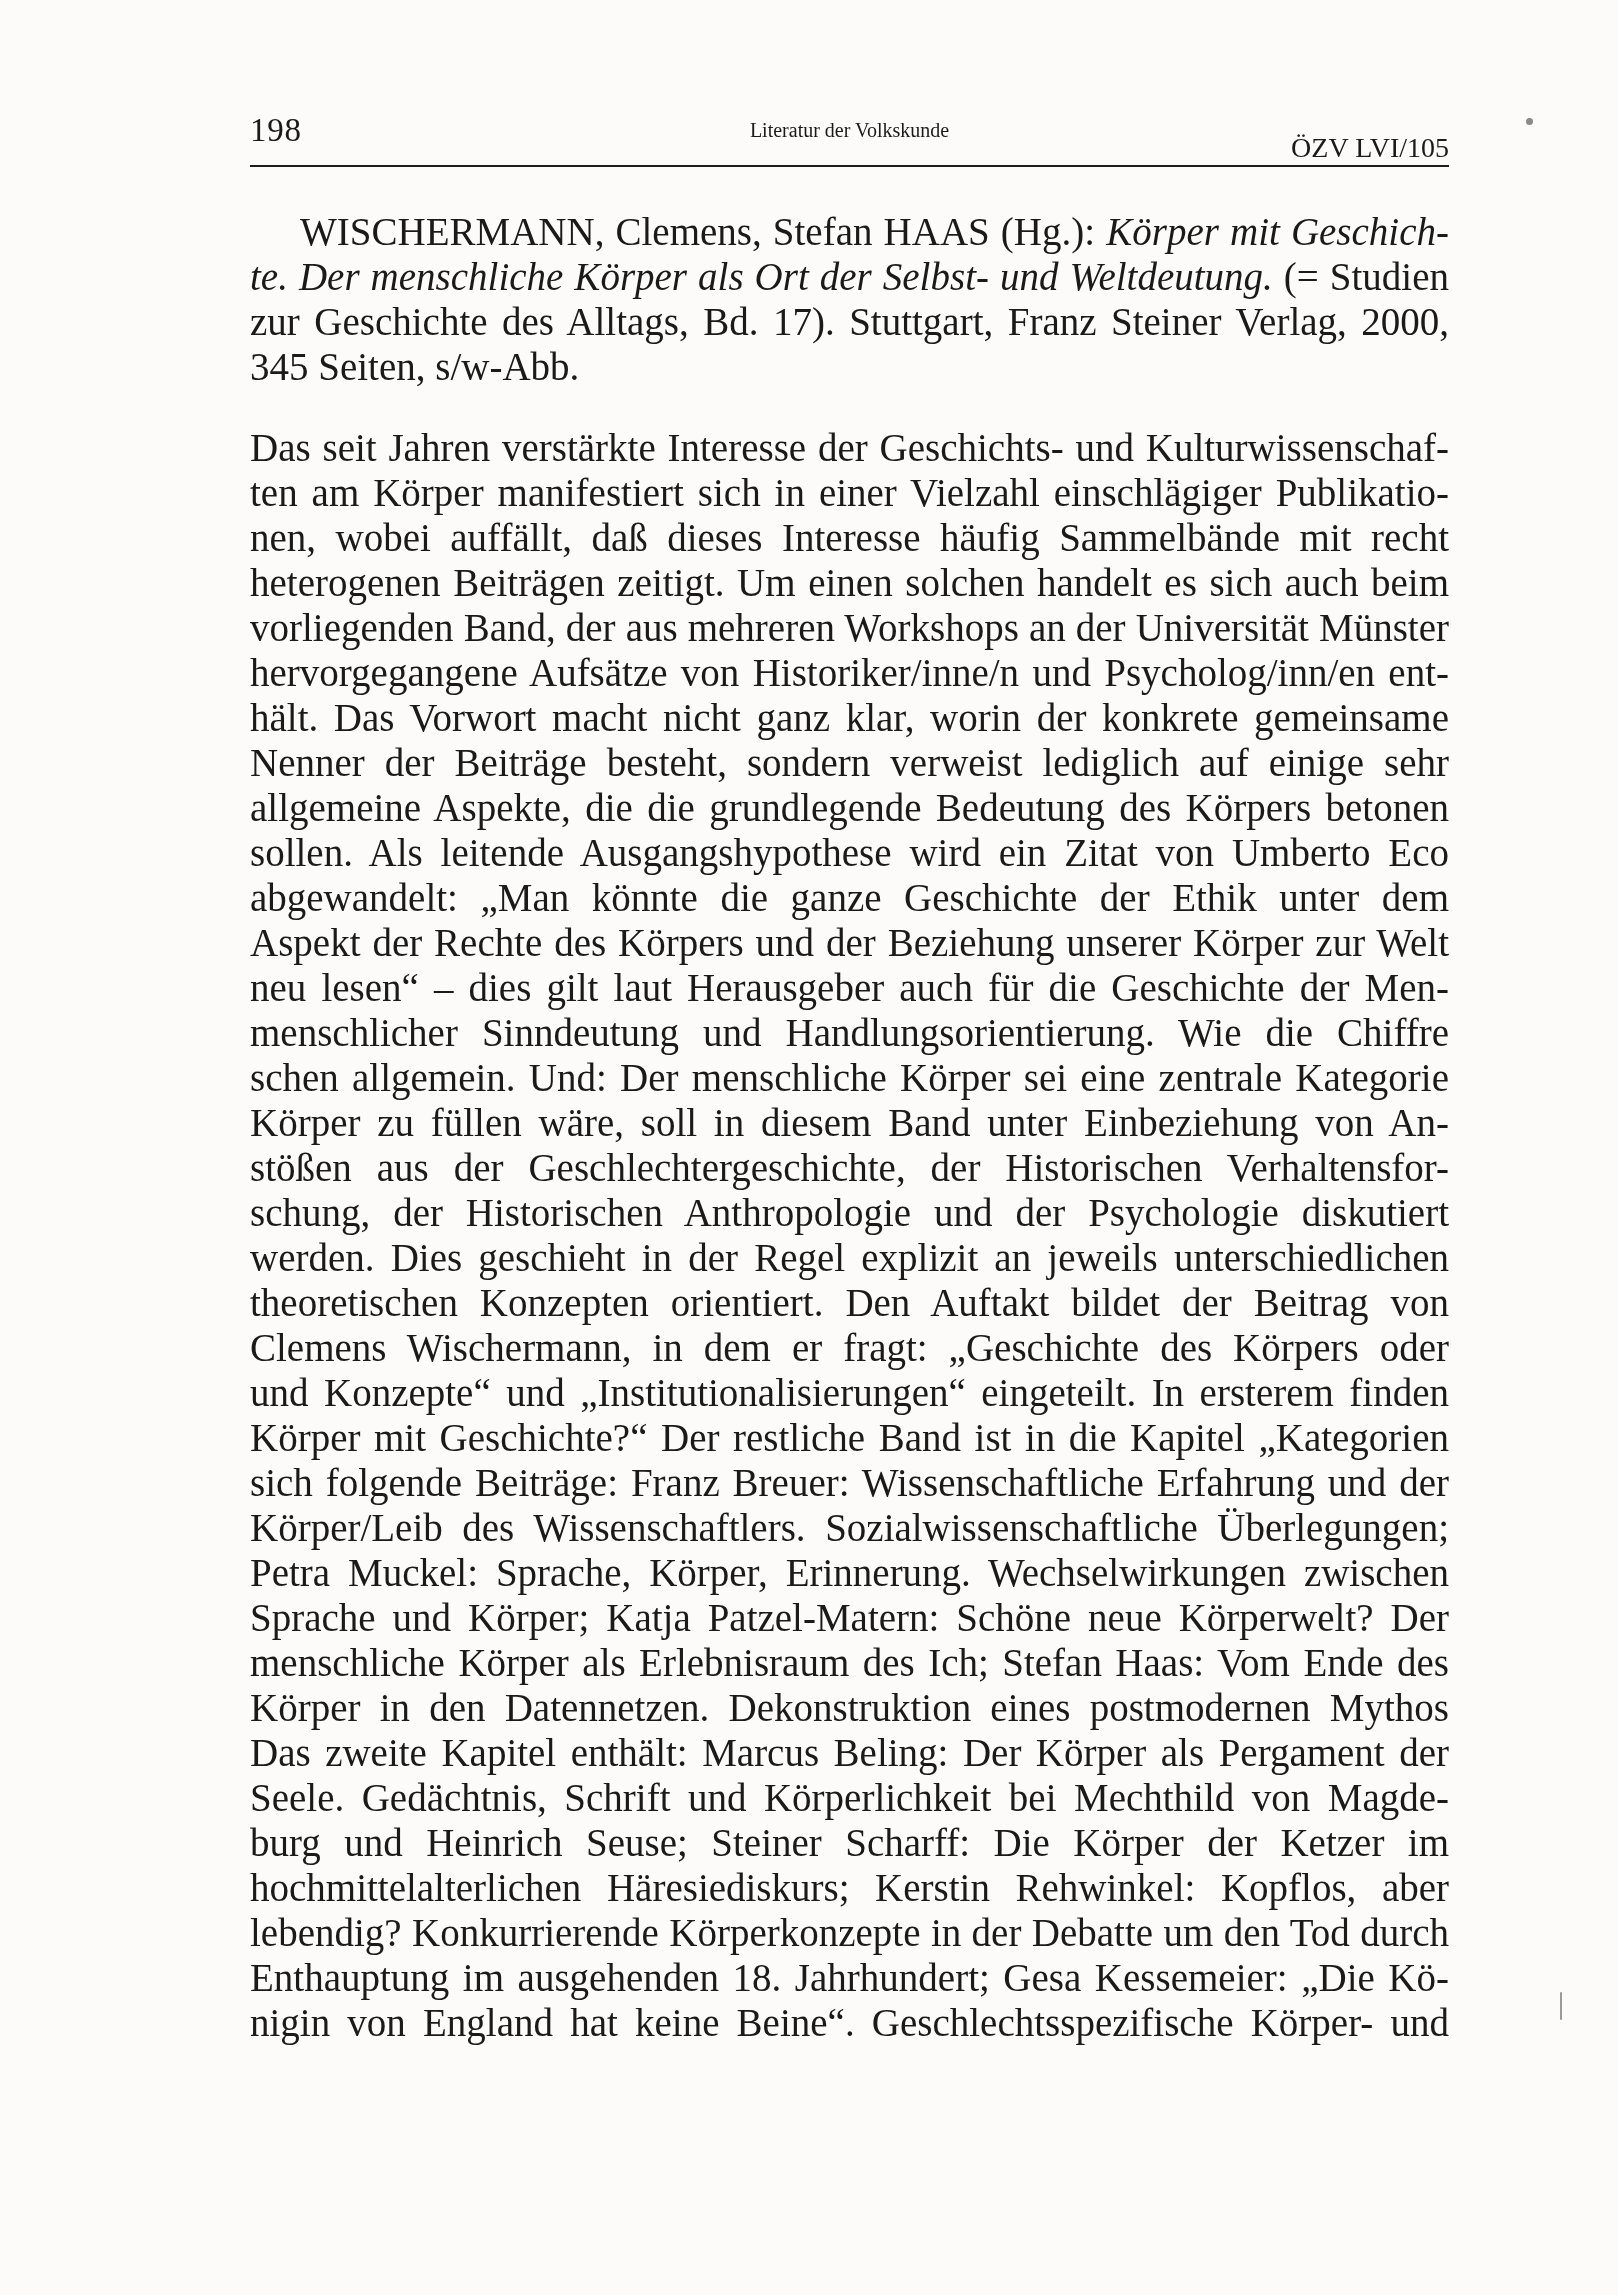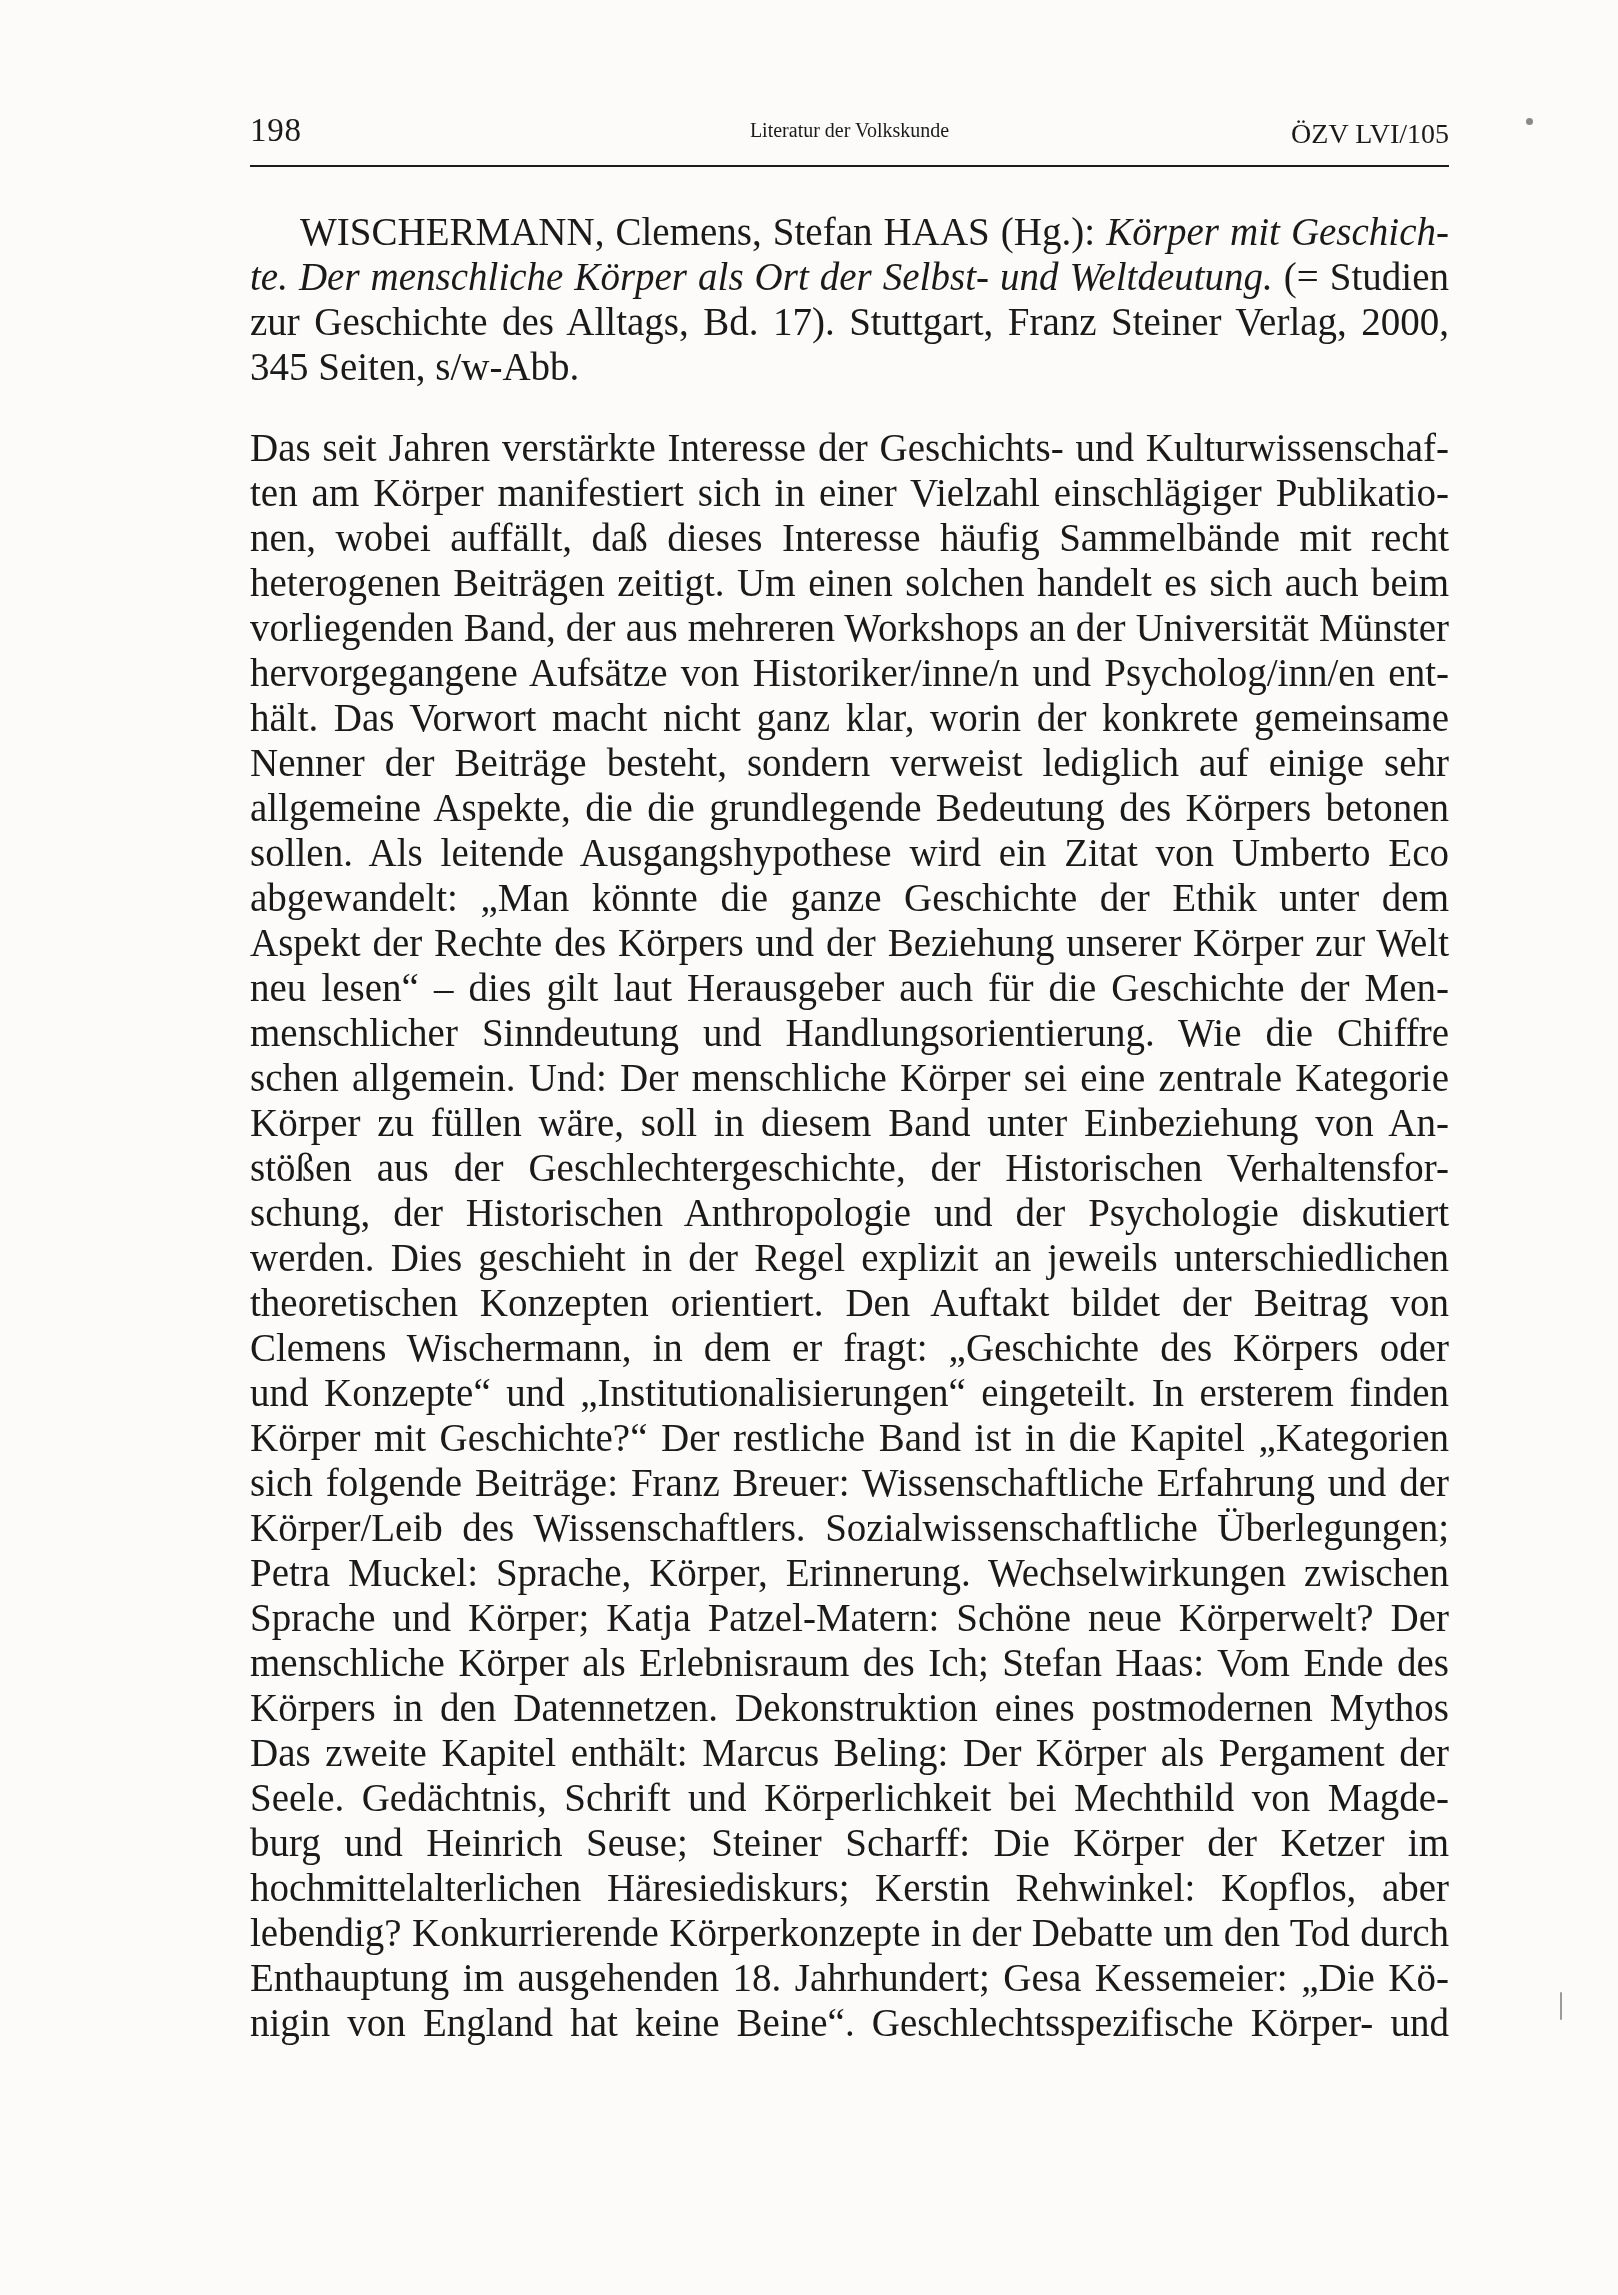--- a/index.html
+++ b/index.html
@@ -34,21 +34,21 @@
     position: absolute;
     left: 0;
     right: 0;
     top: 7.3px;
     text-align: center;
     font-size: 20px;
   }
   .hdr-right {
     position: absolute;
     right: 0;
-    top: 6px;
+    top: 20px;
     font-size: 28px;
   }
   .header-rule {
     margin-top: 13px;
     border-bottom: 2.4px solid #1c1c1c;
   }
   .citation {
     margin-top: 42px;
   }
   .review-body {
@@ -131,21 +131,21 @@
       <div class="line just">werden. Dies geschieht in der Regel explizit an jeweils unterschiedlichen</div>
       <div class="line just">theoretischen Konzepten orientiert. Den Auftakt bildet der Beitrag von</div>
       <div class="line just">Clemens Wischermann, in dem er fragt: „Geschichte des Körpers oder</div>
       <div class="line just">und Konzepte“ und „Institutionalisierungen“ eingeteilt. In ersterem finden</div>
       <div class="line just">Körper mit Geschichte?“ Der restliche Band ist in die Kapitel „Kategorien</div>
       <div class="line just">sich folgende Beiträge: Franz Breuer: Wissenschaftliche Erfahrung und der</div>
       <div class="line just">Körper/Leib des Wissenschaftlers. Sozialwissenschaftliche Überlegungen;</div>
       <div class="line just">Petra Muckel: Sprache, Körper, Erinnerung. Wechselwirkungen zwischen</div>
       <div class="line just">Sprache und Körper; Katja Patzel-Matern: Schöne neue Körperwelt? Der</div>
       <div class="line just">menschliche Körper als Erlebnisraum des Ich; Stefan Haas: Vom Ende des</div>
-      <div class="line just">Körpers in den Datennetzen. Dekonstruktion eines postmodernen Mythos</div>
+      <div class="line just">Körper in den Datennetzen. Dekonstruktion eines postmodernen Mythos</div>
       <div class="line just">Das zweite Kapitel enthält: Marcus Beling: Der Körper als Pergament der</div>
       <div class="line just">Seele. Gedächtnis, Schrift und Körperlichkeit bei Mechthild von Magde-</div>
       <div class="line just">burg und Heinrich Seuse; Steiner Scharff: Die Körper der Ketzer im</div>
       <div class="line just">hochmittelalterlichen Häresiediskurs; Kerstin Rehwinkel: Kopflos, aber</div>
       <div class="line just">lebendig? Konkurrierende Körperkonzepte in der Debatte um den Tod durch</div>
       <div class="line just">Enthauptung im ausgehenden 18. Jahrhundert; Gesa Kessemeier: „Die Kö-</div>
       <div class="line just">nigin von England hat keine Beine“. Geschlechtsspezifische Körper- und</div>
     </section>
 
   <div class="artifact artifact-dot"></div>

